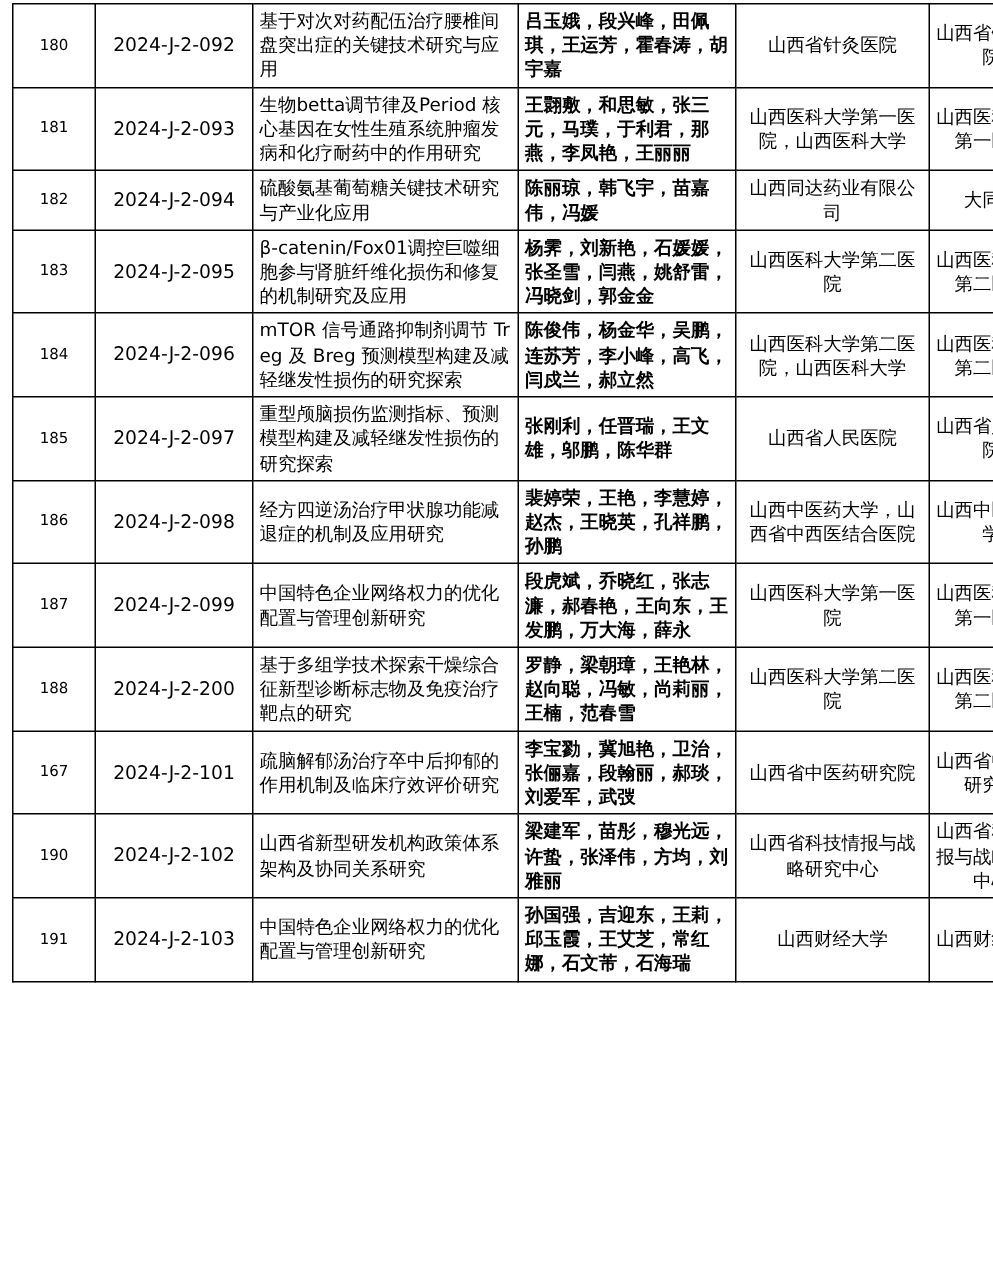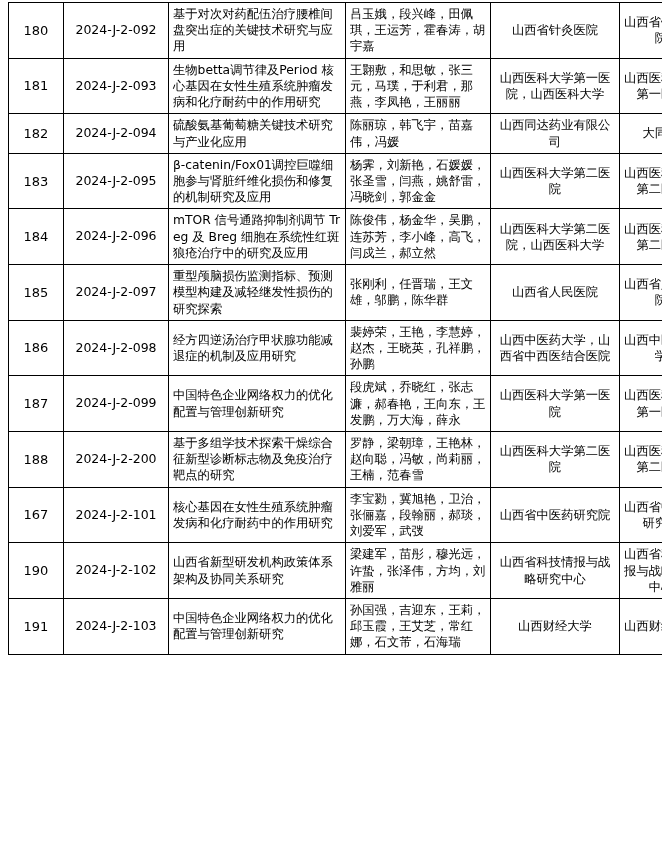--- a/index.html
+++ b/index.html
@@ -30,39 +30,40 @@
   table.grid td {
     border: 1px solid #000000;
     vertical-align: middle;
     padding: 3px 4px;
     line-height: 1.32;
     word-break: break-all;
   }
   .c-num {
     width: 46px;
     text-align: center;
-    font-size: 13px;
+    font-size: 10px;
     white-space: nowrap;
   }
   .c-code {
     width: 96px;
     text-align: center;
     font-size: 12.5px;
     white-space: nowrap;
     margin-top: 16px;
   }
   .c-title {
     width: 168px;
     text-align: left;
     font-size: 12.3px;
   }
   .c-people {
     width: 136px;
     text-align: left;
     font-size: 12.3px;
+    font-weight: bold;
   }
   .c-org {
     width: 120px;
     text-align: center;
     font-size: 12.3px;
   }
   .c-unit {
     width: 74px;
     text-align: center;
     font-size: 12.3px;
@@ -107,21 +108,21 @@
         <td class="c-code">2024-J-2-095</td>
         <td class="c-title">β-catenin/Fox01调控巨噬细胞参与肾脏纤维化损伤和修复的机制研究及应用</td>
         <td class="c-people">杨霁，刘新艳，石媛媛，张圣雪，闫燕，姚舒雷，冯晓剑，郭金金</td>
         <td class="c-org">山西医科大学第二医院</td>
         <td class="c-unit">山西医科大学第二医院</td>
       </tr>
 
       <tr>
         <td class="c-num">184</td>
         <td class="c-code">2024-J-2-096</td>
-        <td class="c-title">mTOR 信号通路抑制剂调节 Treg 及 Breg 细胞在系统性红斑狼疮治疗中的研究及应用</td>
+        <td class="c-title">mTOR 信号通路抑制剂调节 Treg 及 Breg 预测模型构建及减轻继发性损伤的研究探索</td>
         <td class="c-people">陈俊伟，杨金华，吴鹏，连苏芳，李小峰，高飞，闫戍兰，郝立然</td>
         <td class="c-org">山西医科大学第二医院，山西医科大学</td>
         <td class="c-unit">山西医科大学第二医院</td>
       </tr>
 
       <tr>
         <td class="c-num">185</td>
         <td class="c-code">2024-J-2-097</td>
         <td class="c-title">重型颅脑损伤监测指标、预测模型构建及减轻继发性损伤的研究探索</td>
         <td class="c-people">张刚利，任晋瑞，王文雄，邬鹏，陈华群</td>
@@ -152,21 +153,21 @@
         <td class="c-code">2024-J-2-200</td>
         <td class="c-title">基于多组学技术探索干燥综合征新型诊断标志物及免疫治疗靶点的研究</td>
         <td class="c-people">罗静，梁朝璋，王艳林，赵向聪，冯敏，尚莉丽，王楠，范春雪</td>
         <td class="c-org">山西医科大学第二医院</td>
         <td class="c-unit">山西医科大学第二医院</td>
       </tr>
 
       <tr>
         <td class="c-num">167</td>
         <td class="c-code">2024-J-2-101</td>
-        <td class="c-title">核心基因在女性生殖系统肿瘤发病和化疗耐药中的作用研究</td>
+        <td class="c-title">疏脑解郁汤治疗卒中后抑郁的作用机制及临床疗效评价研究</td>
         <td class="c-people">李宝勠，冀旭艳，卫治，张俪嘉，段翰丽，郝琰，刘爱军，武弢</td>
         <td class="c-org">山西省中医药研究院</td>
         <td class="c-unit">山西省中医药研究院</td>
       </tr>
 
       <tr>
         <td class="c-num">190</td>
         <td class="c-code">2024-J-2-102</td>
         <td class="c-title">山西省新型研发机构政策体系架构及协同关系研究</td>
         <td class="c-people">梁建军，苗彤，穆光远，许蛰，张泽伟，方均，刘雅丽</td>

